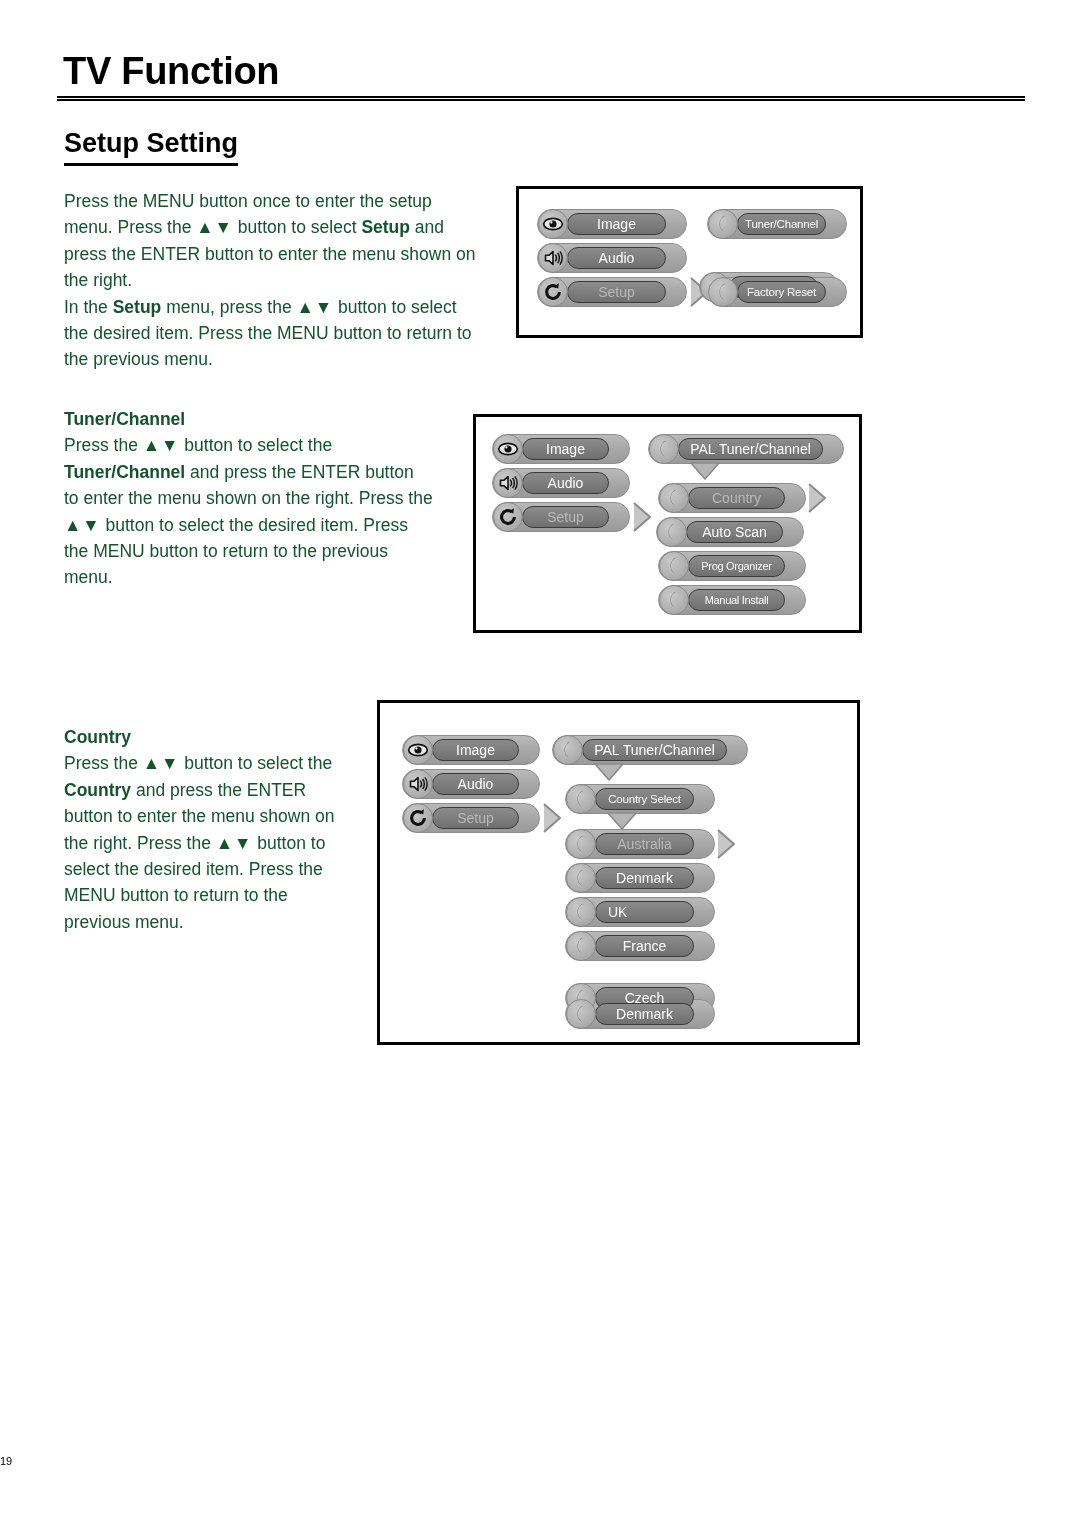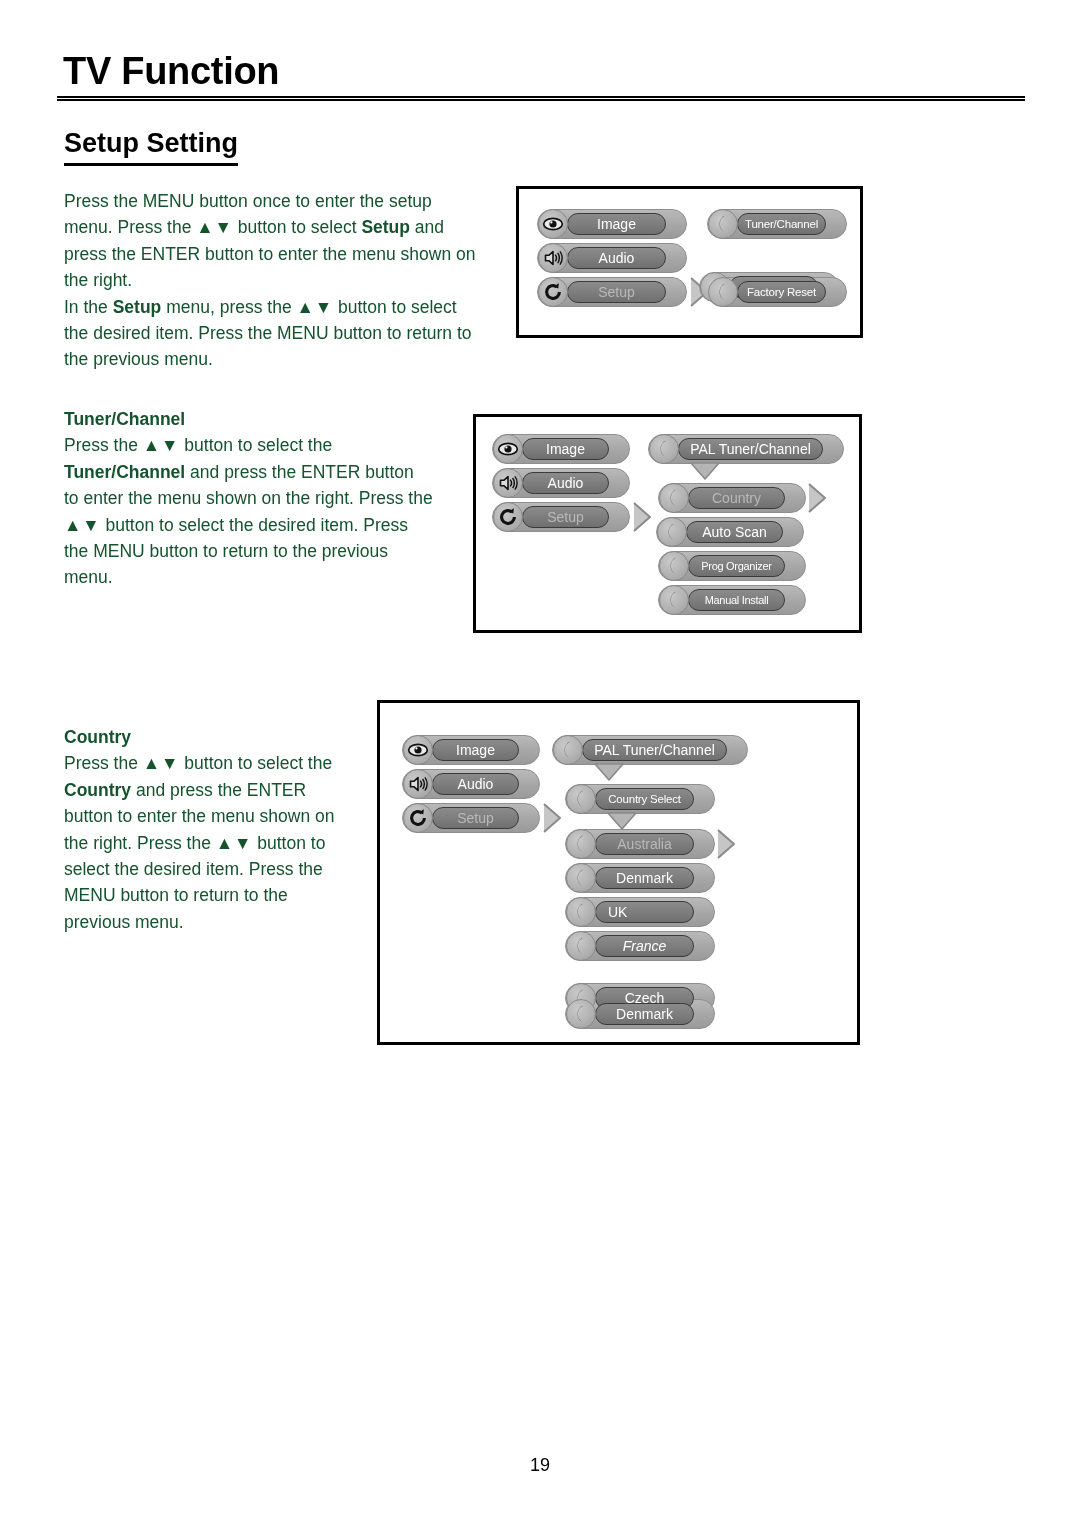--- a/index.html
+++ b/index.html
@@ -145,22 +145,21 @@
     width: 34px;
     height: 20px;
   }
 
   
   .page-number {
     position: absolute;
     left: 0;
     top: 1455px;
     width: 1080px;
-    text-align: center;
-    font-size: 18px;
+    font-size: 11px;
   }
 </style>
 </head>
 <body>
 
 <div class="page-title">TV Function</div>
 <div class="title-rule"></div>
 <div class="section-title">Setup Setting</div>
 
 <div class="para" id="para-setup"><span>Press the MENU button once to enter the setup</span><br><span>menu. Press the </span><span class="arrows">▲▼</span><span> button to select </span><b>Setup</b><span> and</span><br><span>press the ENTER button to enter the menu shown on</span><br><span>the right.</span><br><span>In the </span><b>Setup</b><span> menu, press the </span><span class="arrows">▲▼</span><span> button to select</span><br><span>the desired item. Press the MENU button to return to</span><br><span>the previous menu.</span></div>
@@ -464,21 +463,21 @@
     </div>
   </div>
 
   <div class="osd-row" style="left:185px; top:228px;">
     <div class="capsule" style="width:150px;">
       <div class="icon-well">
         <svg width="22" height="22" viewBox="0 0 22 22">
             <path d="M13.4 2.6a9 9 0 0 0 0 16.8A9.1 9.1 0 0 1 13.4 2.6z" fill="#0f0f0f"></path>
           </svg>
       </div>
-      <div class="plate" style="width:100px;font-style:italic;">France</div>
+      <div class="plate" style="width:100px;">France</div>
     </div>
   </div>
 
   <div class="osd-row" style="left:185px; top:280px;">
     <div class="capsule" style="width:150px;">
       <div class="icon-well">
         <svg width="22" height="22" viewBox="0 0 22 22">
             <path d="M13.4 2.6a9 9 0 0 0 0 16.8A9.1 9.1 0 0 1 13.4 2.6z" fill="#0f0f0f"></path>
           </svg>
       </div>

